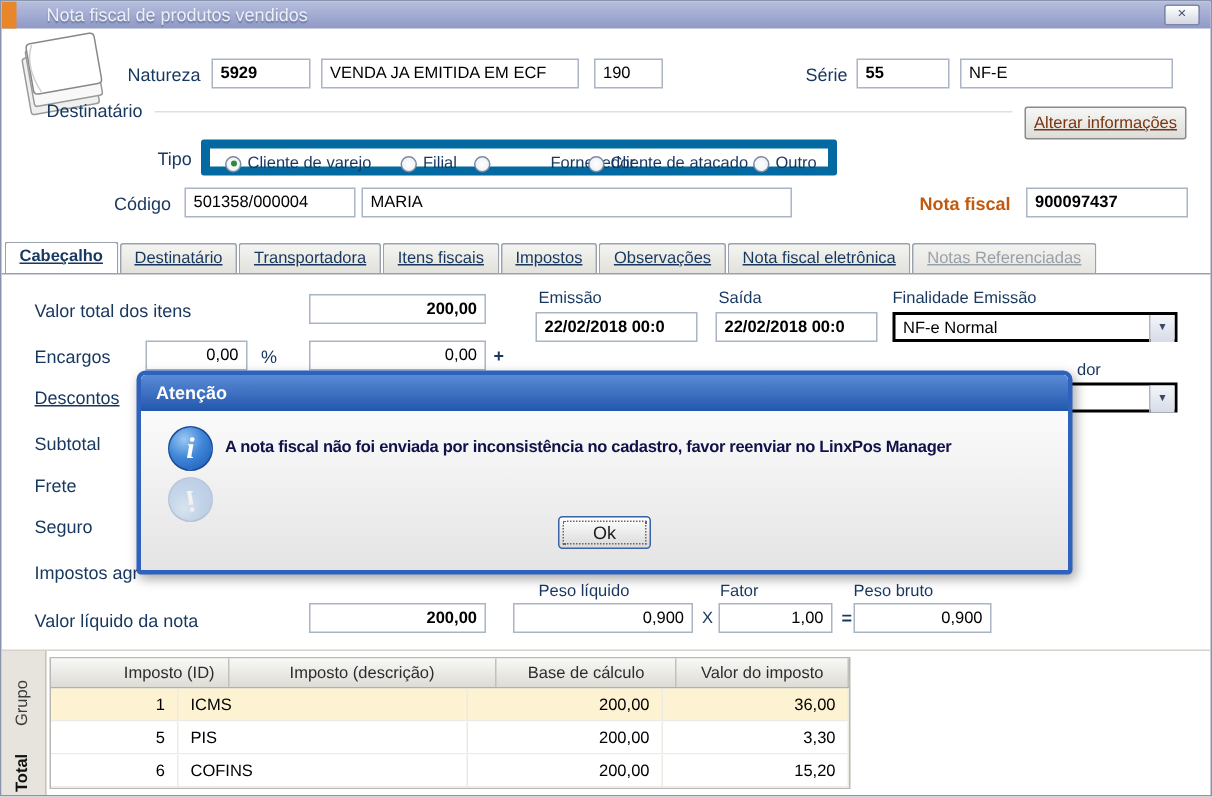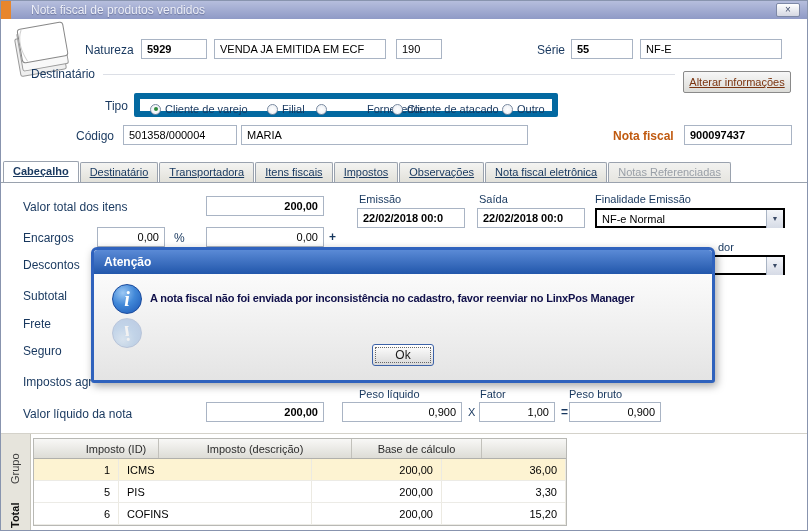--- a/index.html
+++ b/index.html
@@ -144,21 +144,21 @@
   <div class="sign" style="left:173px;top:230px;font-weight:normal;">%</div>
   <div class="field right" style="left:205px;top:226px;width:118px;">0,00</div>
   <div class="sign" style="left:328px;top:229px;">+</div>
 
   <div class="lbl-sm" style="left:717px;top:240px;">dor</div>
   <div class="combo" style="left:594px;top:254px;width:190px;">
     <span class="val"></span>
     <span class="arrow">▼</span>
   </div>
 
-  <div class="lbl" style="left:22px;top:257px;">Descontos</div>
+  <div class="lbl" style="left:22px;top:257px;text-decoration:underline;">Descontos</div>
   <div class="lbl" style="left:22px;top:288px;">Subtotal</div>
   <div class="lbl" style="left:22px;top:316px;">Frete</div>
   <div class="lbl" style="left:22px;top:343px;">Seguro</div>
   <div class="lbl" style="left:22px;top:374px;">Impostos agr</div>
 
   <div class="lbl" style="left:22px;top:406px;">Valor líquido da nota</div>
   <div class="field bold right" style="left:205px;top:401px;width:118px;">200,00</div>
 
   <div class="lbl-sm" style="left:358px;top:387px;">Peso líquido</div>
   <div class="field right" style="left:341px;top:401px;width:120px;">0,900</div>
@@ -172,20 +172,21 @@
   <div class="bottom-line"></div>
   <div class="side-strip"></div>
   <div class="vtab" style="left:8px;top:440px;height:55px;">Grupo</div>
   <div class="vtab bold" style="left:8px;top:497px;height:34px;">Total</div>
 
   <div class="table">
     <div class="thead">
       <div class="th c-id">Imposto (ID)</div>
       <div class="th c-desc">Imposto (descrição)</div>
       <div class="th c-base">Base de cálculo</div>
+      <div class="th c-val">Valor do imposto</div>
     </div>
     <div class="tr hl">
       <div class="td c-id num">1</div>
       <div class="td c-desc txt">ICMS</div>
       <div class="td c-base num">200,00</div>
       <div class="td c-val num">36,00</div>
     </div>
     <div class="tr">
       <div class="td c-id num">5</div>
       <div class="td c-desc txt">PIS</div>

